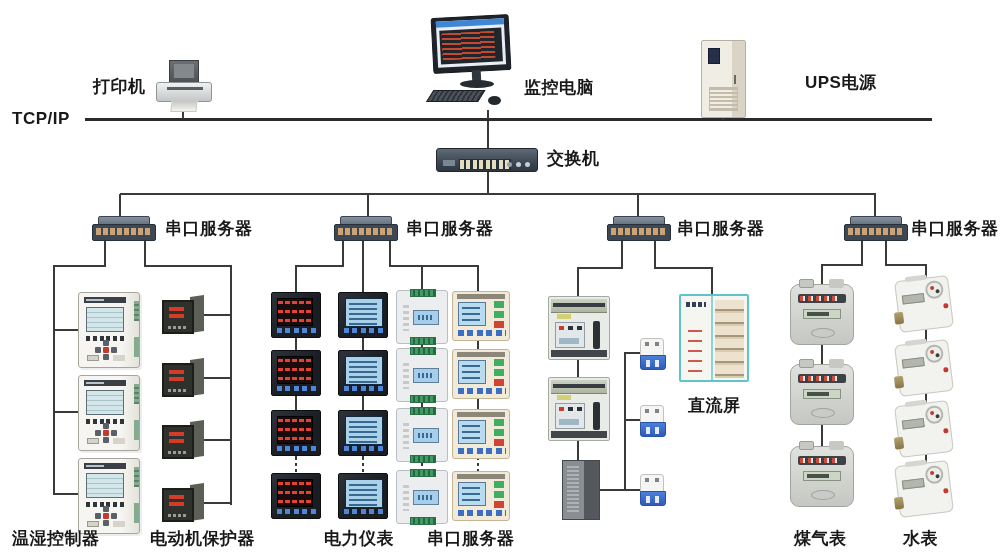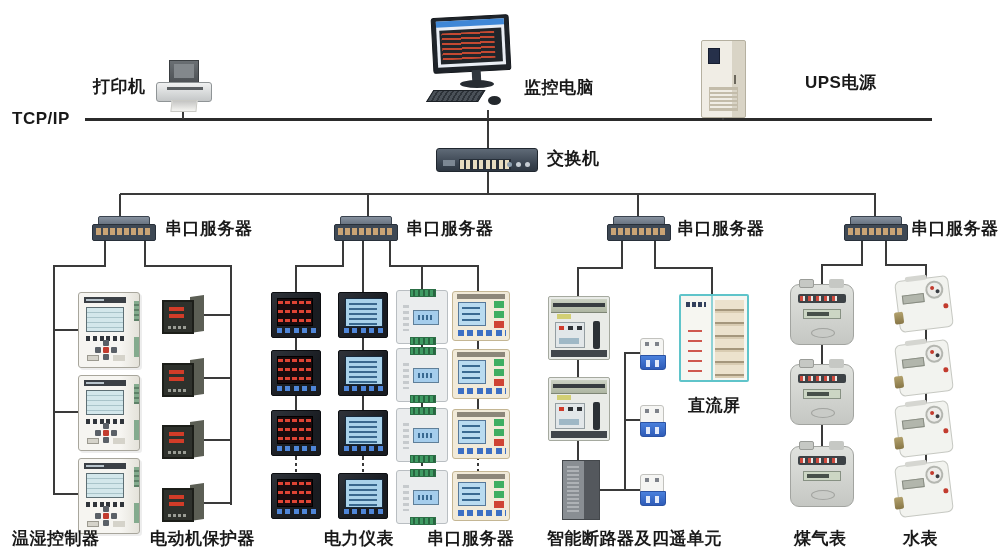--- a/index.html
+++ b/index.html
@@ -426,17 +426,16 @@
   <div class="lbl" style="left:547px;top:149px;">交换机</div>
   <div class="lbl" style="left:165px;top:219px;">串口服务器</div>
   <div class="lbl" style="left:406px;top:219px;">串口服务器</div>
   <div class="lbl" style="left:677px;top:219px;">串口服务器</div>
   <div class="lbl" style="left:911px;top:219px;">串口服务器</div>
   <div class="lbl" style="left:688px;top:396px;">直流屏</div>
   <div class="lbl" style="left:12px;top:529px;">温湿控制器</div>
   <div class="lbl" style="left:150px;top:529px;">电动机保护器</div>
   <div class="lbl" style="left:324px;top:529px;">电力仪表</div>
   <div class="lbl" style="left:427px;top:529px;">串口服务器</div>
-  <div class="lbl" style="left:547px;top:529px;">智能断路器及四遥单元</div>
   <div class="lbl" style="left:794px;top:529px;">煤气表</div>
   <div class="lbl" style="left:903px;top:529px;">水表</div>
 
 </div>
 
 </body></html>

